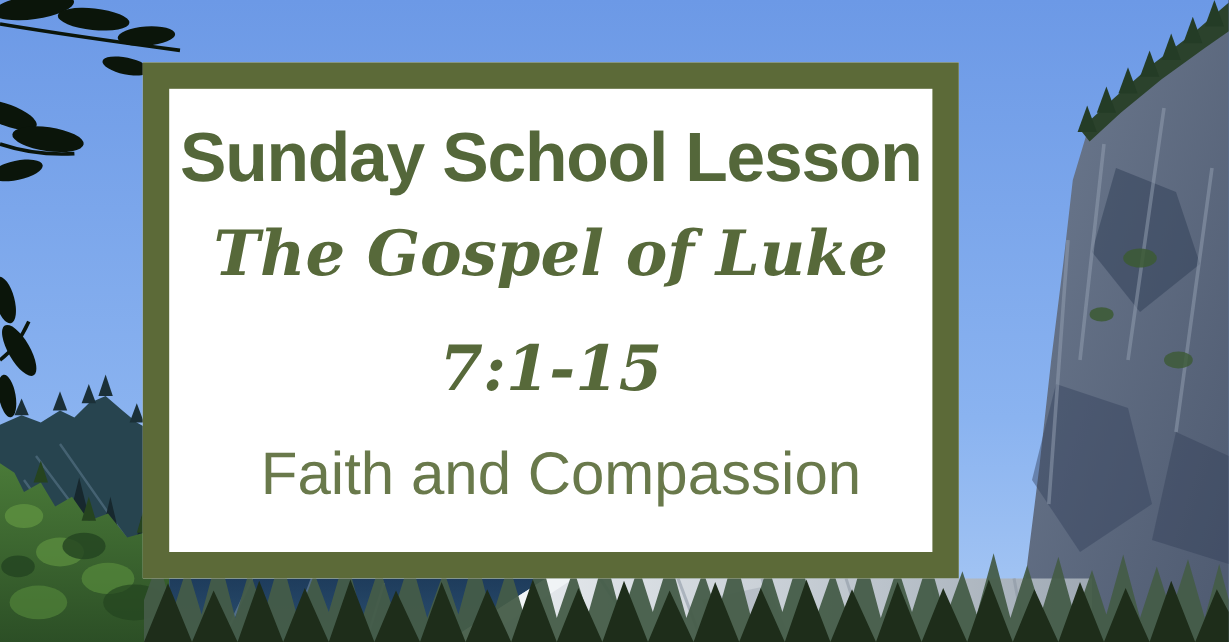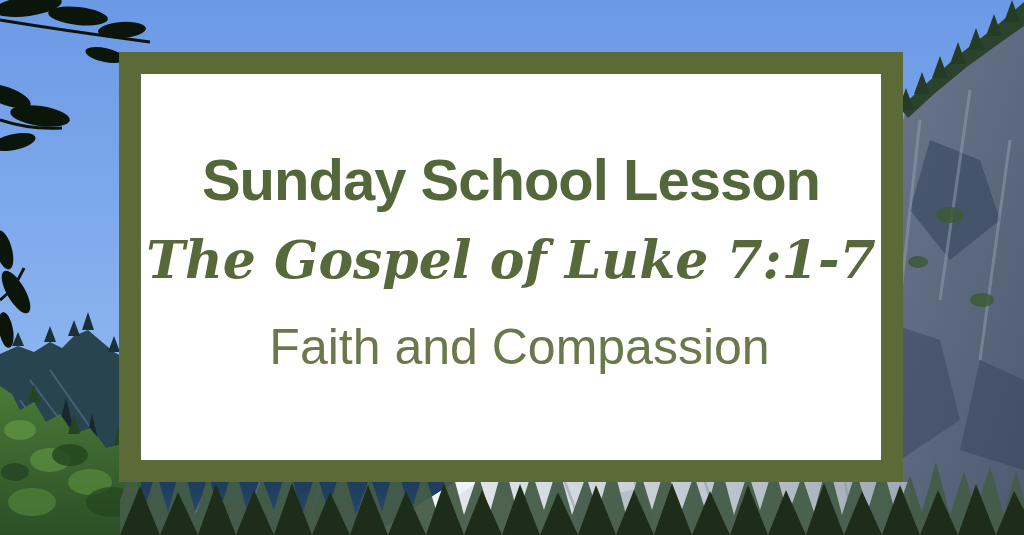--- a/index.html
+++ b/index.html
@@ -2,21 +2,21 @@
 <html><head>
 <meta charset="utf-8">
 <style>
   html,body{margin:0;padding:0;background:#222;}
   .canvas{
     position:relative;width:1024px;height:535px;overflow:hidden;
     font-family:"Liberation Sans",sans-serif;
   }
   .bg{position:absolute;inset:0;}
   .card{
-    position:absolute;left:119px;top:52px;width:784px;height:430px;
+    position:absolute;left:119px;top:52px;width:680px;height:430px;
     box-sizing:border-box;border:22px solid #5c6a38;background:#ffffff;
     display:flex;flex-direction:column;justify-content:center;align-items:center;
     text-align:center;
   }
   .card .line{width:100%;}
   .title{
     font-family:"Liberation Sans",sans-serif;font-weight:bold;font-size:58px;
     letter-spacing:-1px;color:#54673a;line-height:64px;
   }
   .scripture{
@@ -139,17 +139,17 @@
       <ellipse cx="40" cy="116" rx="30" ry="10" transform="rotate(8 40 116)"></ellipse>
       <ellipse cx="14" cy="142" rx="22" ry="8" transform="rotate(-12 14 142)"></ellipse>
       <ellipse cx="4" cy="250" rx="20" ry="8" transform="rotate(75 4 250)"></ellipse>
       <ellipse cx="16" cy="292" rx="24" ry="9" transform="rotate(60 16 292)"></ellipse>
       <ellipse cx="6" cy="330" rx="18" ry="7" transform="rotate(80 6 330)"></ellipse>
     </g>
   </svg>
 
   <div class="card">
     <div class="line title">Sunday School Lesson</div>
-    <div class="line scripture">The Gospel of Luke 7:1-7</div>
+    <div class="line scripture">The Gospel of Luke 7:1-15</div>
     <div class="line subtitle">Faith and Compassion</div>
   </div>
 
 </div>
 
 </body></html>

